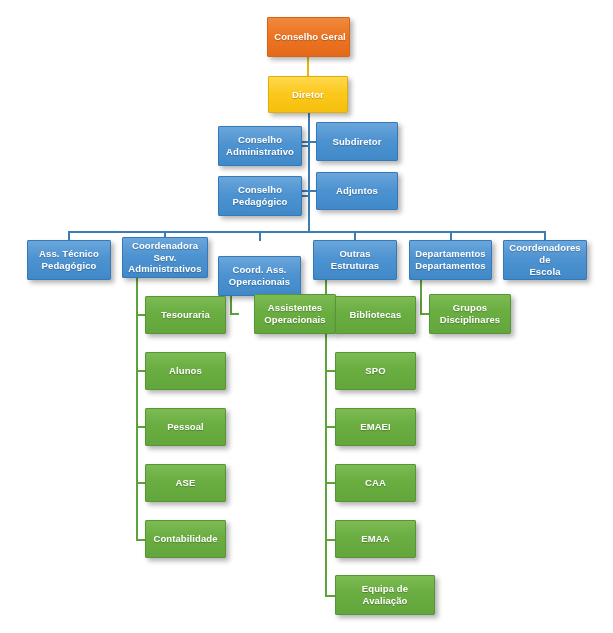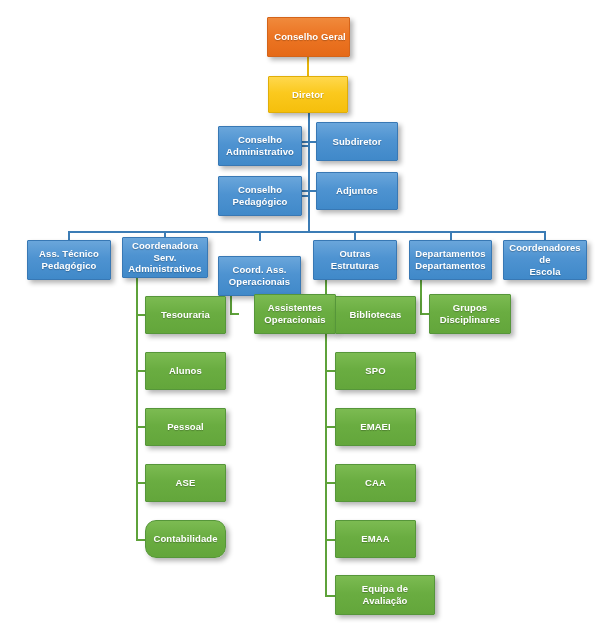--- a/index.html
+++ b/index.html
@@ -175,21 +175,21 @@
   </div>
   <div class="node node-green" style="left:145px; top:352px; width:81px; height:38px;">
     <span>Alunos</span>
   </div>
   <div class="node node-green" style="left:145px; top:408px; width:81px; height:38px;">
     <span>Pessoal</span>
   </div>
   <div class="node node-green" style="left:145px; top:464px; width:81px; height:38px;">
     <span>ASE</span>
   </div>
-  <div class="node node-green" style="left:145px; top:520px; width:81px; height:38px;border-radius:11px;">
+  <div class="node node-green" style="left:145px; top:520px; width:81px; height:38px;">
     <span>Contabilidade</span>
   </div>
 
   <div class="node node-green" style="left:254px; top:294px; width:82px; height:40px; flex-direction:column;">
     <span>Assistentes</span>
     <span>Operacionais</span>
   </div>
 
   <div class="node node-green" style="left:335px; top:296px; width:81px; height:38px;">
     <span>Bibliotecas</span>

